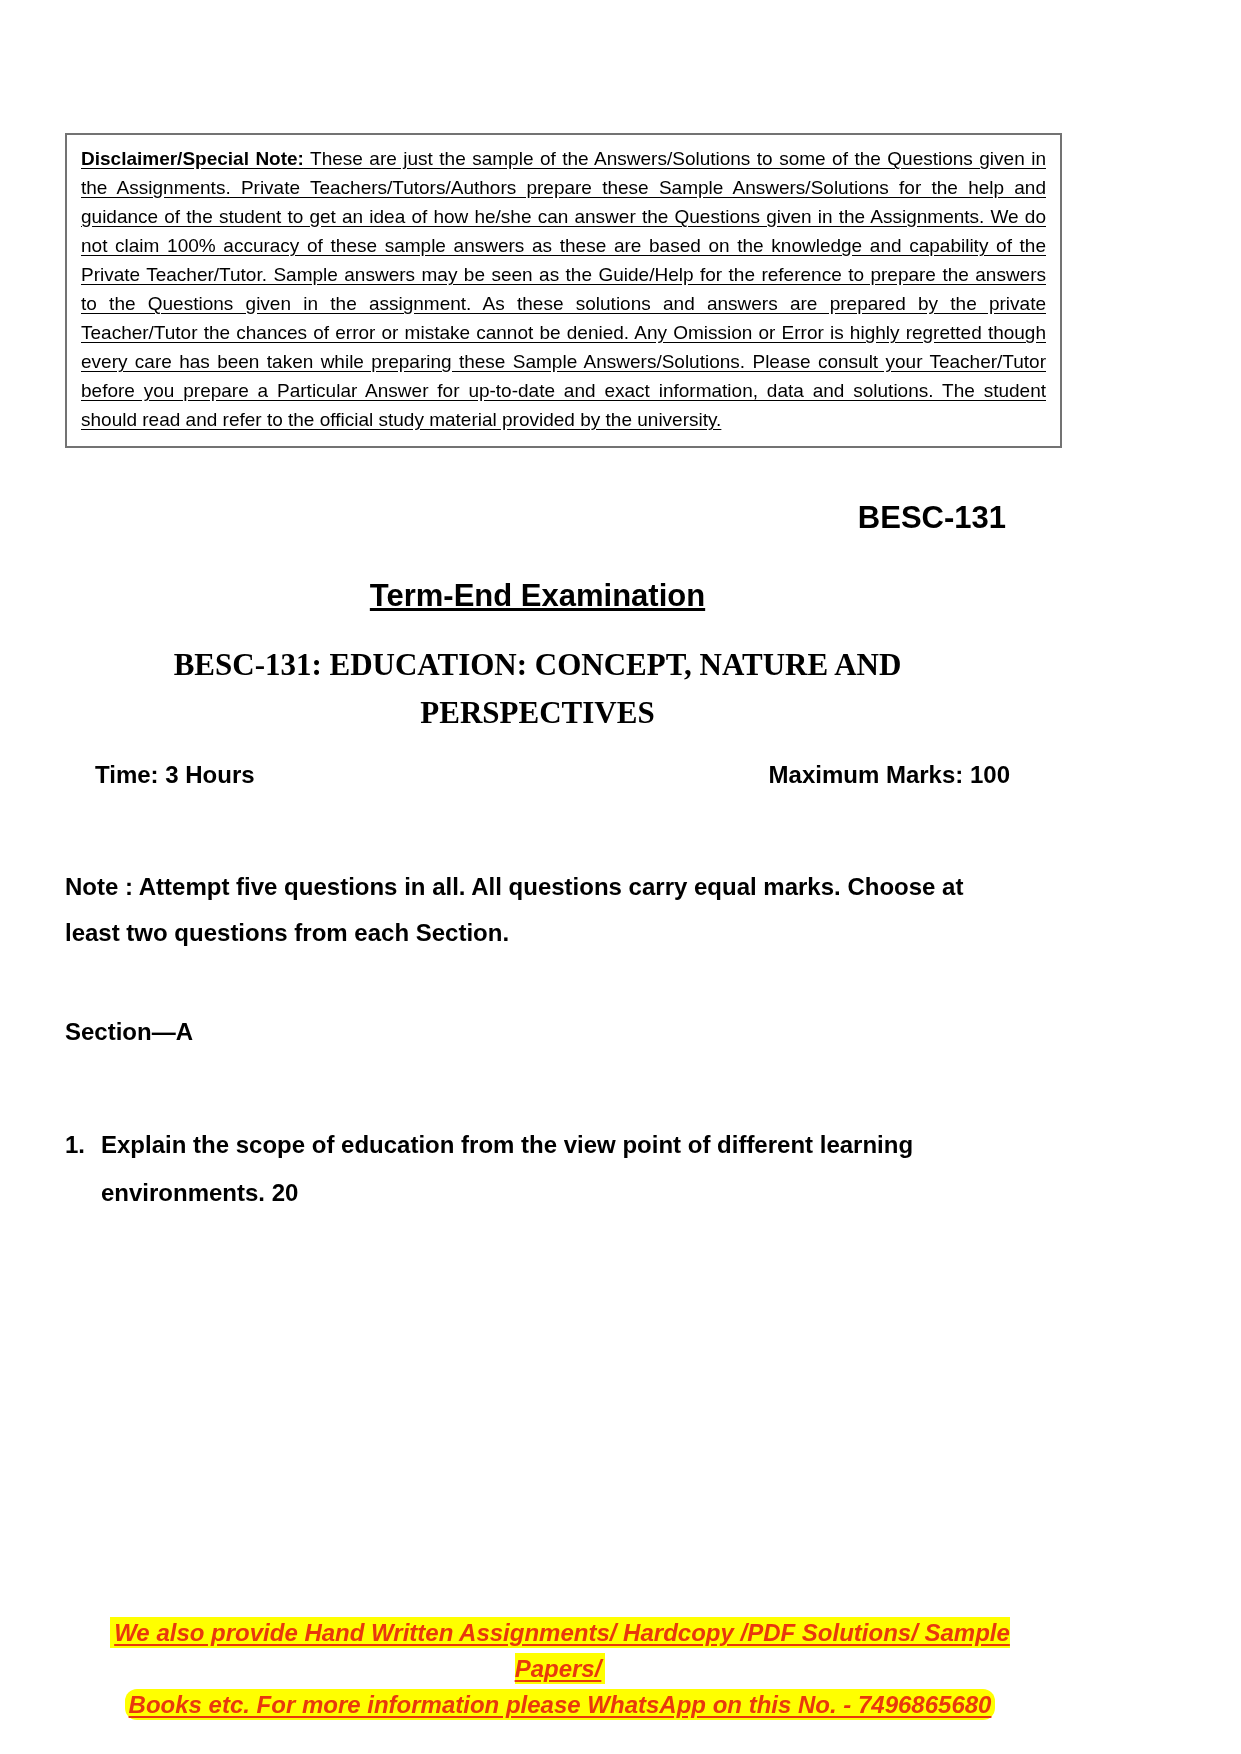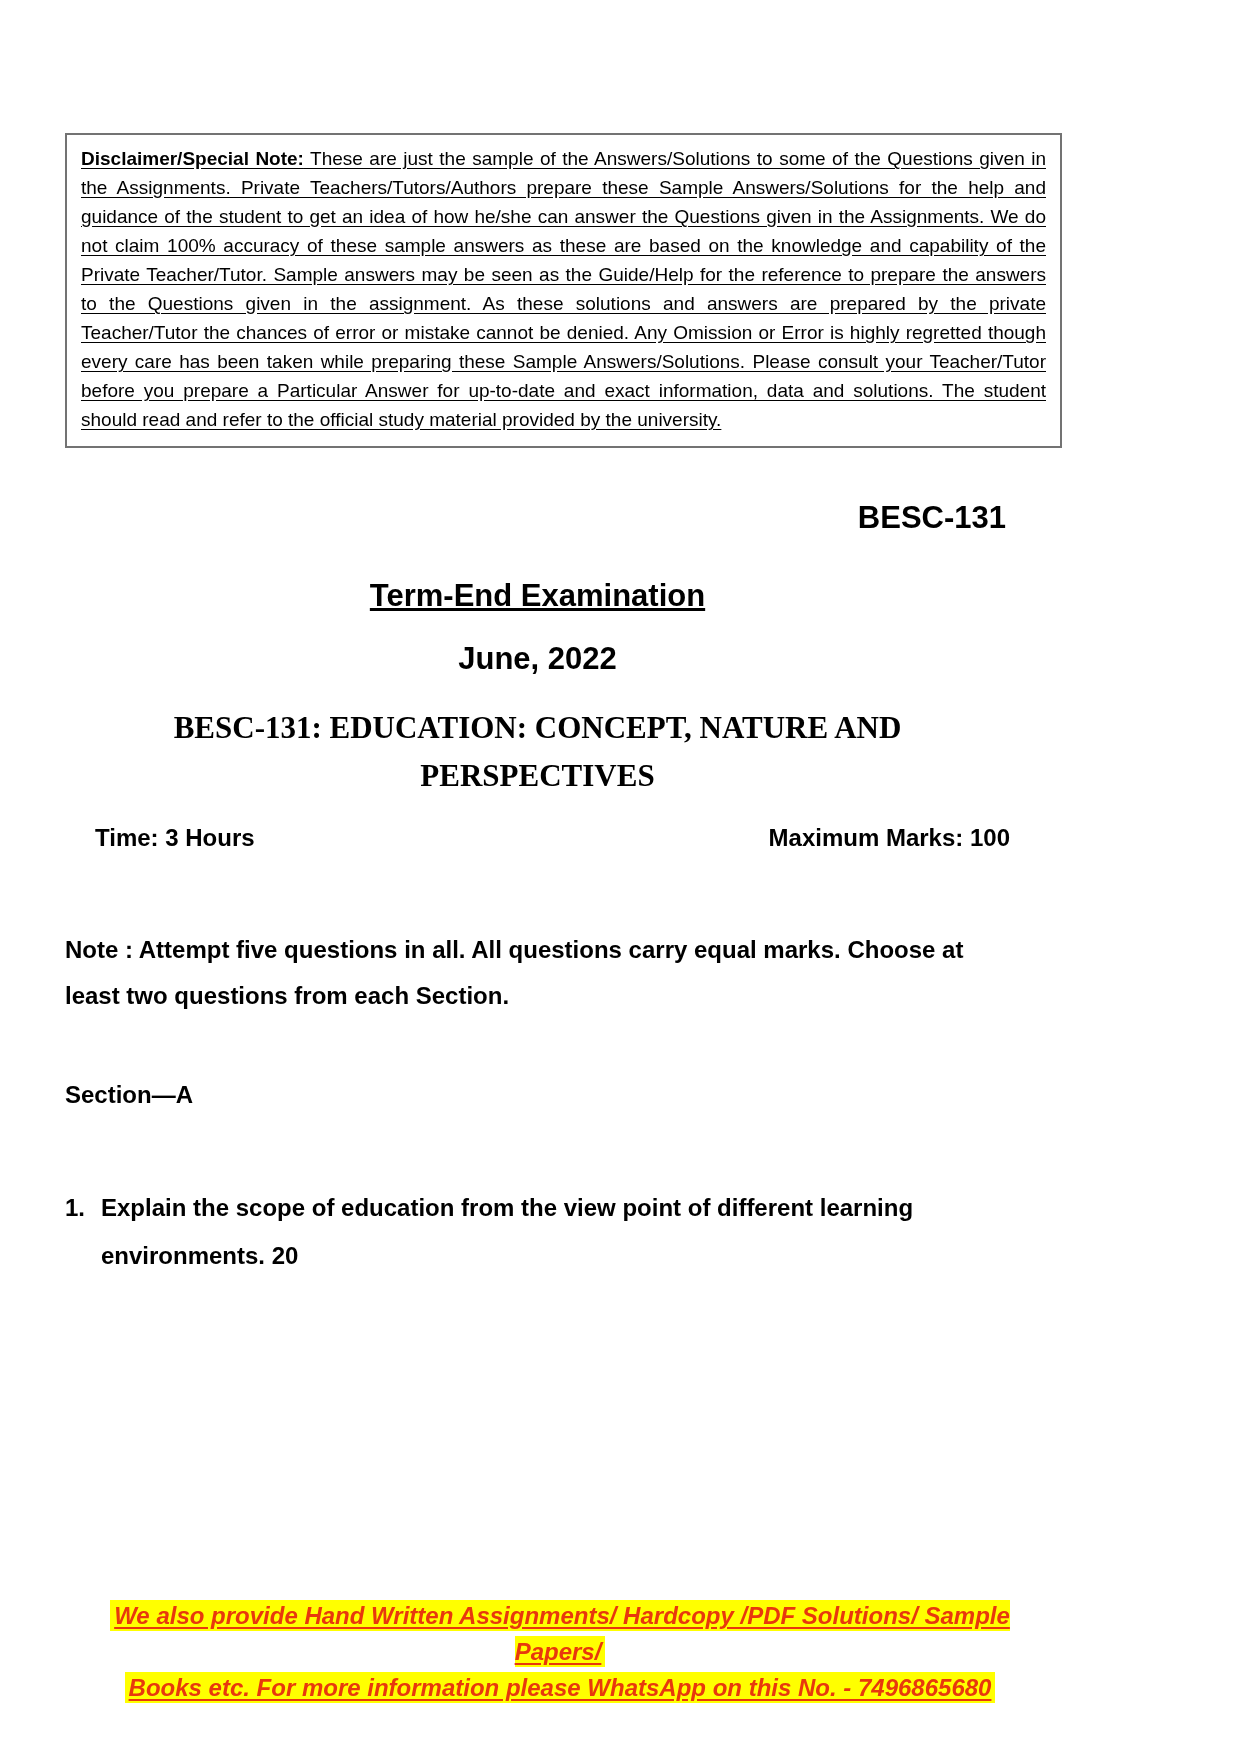--- a/index.html
+++ b/index.html
@@ -89,21 +89,21 @@
     font-size: 24px;
     font-weight: bold;
     line-height: 48px;
   }
   .question .q-number { width: 36px; flex: 0 0 36px; }
   .question .q-text  { max-width: 900px; }
 
   .footer {
     position: absolute;
     left: 80px;
-    bottom: 48px;
+    bottom: 31px;
     width: 960px;
     text-align: center;
     font-size: 24px;
     font-weight: bold;
     font-style: italic;
     line-height: 36px;
   }
   .footer .hl {
     display: inline;
     padding: 2px 4px;
@@ -120,38 +120,37 @@
     <p class="disclaimer-text"><span class="lead">Disclaimer/Special Note:</span><span> These are just the sample of the Answers/Solutions to some of the Questions given in the Assignments. Private Teachers/Tutors/Authors prepare these Sample Answers/Solutions for the help and guidance of the student to get an idea of how he/she can answer the Questions given in the Assignments. We do not claim 100% accuracy of these sample answers as these are based on the knowledge and capability of the Private Teacher/Tutor. Sample answers may be seen as the Guide/Help for the reference to prepare the answers to the Questions given in the assignment. As these solutions and answers are prepared by the private Teacher/Tutor the chances of error or mistake cannot be denied. Any Omission or Error is highly regretted though every care has been taken while preparing these Sample Answers/Solutions. Please consult your Teacher/Tutor before you prepare a Particular Answer for up-to-date and exact information, data and solutions. The student should read and refer to the official study material provided by the university.</span></p>
   </div>
 
   <div class="content">
 
     <div class="course-code">BESC-131</div>
 
 
     <div class="h-center exam">Term-End Examination</div>
 
-    <div class="h-center session">June, 2022</div>
 
     <div class="h-center course-title">BESC-131: EDUCATION: CONCEPT, NATURE AND PERSPECTIVES</div>
 
     <div class="time-marks-row">
       <span>Time: 3 Hours</span>
       <span>Maximum Marks: 100</span>
     </div>
 
     <p class="note">Note : Attempt five questions in all. All questions carry equal marks. Choose at least two questions from each Section.</p>
 
     <div class="section-title">Section—A</div>
 
     <div class="question">
       <span class="q-number">1.</span>
       <span class="q-text">Explain the scope of education from the view point of different learning environments. 20</span>
     </div>
 
     <div class="footer">
       <div><span class="hl" style="background-color: rgb(255, 255, 0); color: rgb(232, 56, 13);">We also provide Hand Written Assignments/ Hardcopy /PDF Solutions/ Sample Papers/</span></div>
-      <div><span class="hl" style="background-color: rgb(255, 255, 0); color: rgb(232, 56, 13);">Books etc. For more information please WhatsApp on this No. - 7496865680</span></div>
+      <div><span class="hl" style="background-color: rgb(255, 255, 0); color: rgb(232, 56, 13); border-radius: 12px;">Books etc. For more information please WhatsApp on this No. - 7496865680</span></div>
     </div>
 
   </div>
 
 </div>
 
 </body></html>

